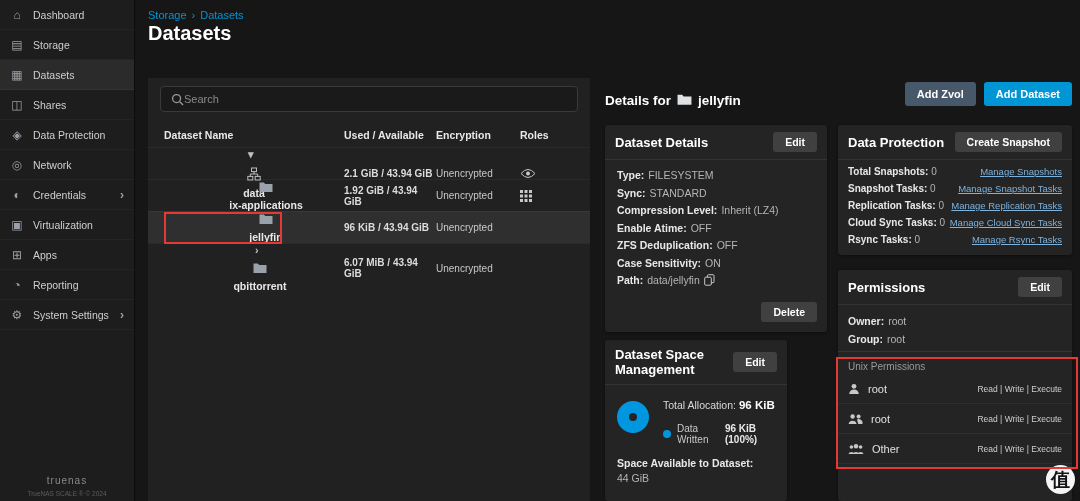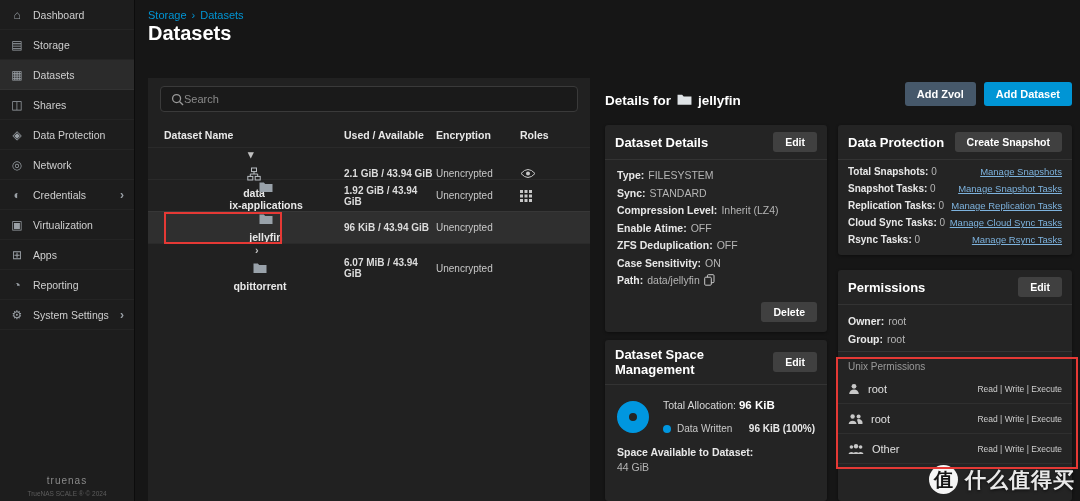--- a/index.html
+++ b/index.html
@@ -70,21 +70,21 @@
     padding:7px 10px; border-bottom:1px solid rgba(255,255,255,0.07); }
   .card-title { font-size:13px; font-weight:bold; color:#ffffff; }
 
   .card-details { left:605px; top:125px; width:222px; height:207px; display:flex; flex-direction:column; }
   .fields { padding:9px 12px 0 12px; flex:1; }
   .field { font-size:10.5px; margin-bottom:5.5px; display:flex; align-items:center; gap:4px; }
   .flabel { font-weight:bold; color:#e8e8e8; white-space:nowrap; }
   .fvalue { color:#b5b5b5; }
   .card-foot { display:flex; justify-content:flex-end; padding:0 10px 10px 10px; }
 
-  .card-space { left:605px; top:340px; width:222px; height:161px; overflow:hidden; }
+  .card-space { left:605px; top:340px; width:182px; height:161px; overflow:hidden; }
   .space-body { display:flex; gap:14px; padding:12px 12px 8px 12px; align-items:flex-start; }
   .donut { width:32px; height:32px; border:12px solid #0097e0; border-radius:50%; flex:none; margin-top:4px; }
   .space-right { flex:1; }
   .alloc-line { font-size:10.5px; color:#d8d8d8; margin-top:2px; }
   .alloc-val { font-weight:bold; color:#ffffff; font-size:11.5px; }
   .legend { display:flex; align-items:center; gap:6px; margin-top:12px; font-size:10px; color:#c9c9c9; }
   .legend-dot { width:8px; height:8px; border-radius:50%; background:#0097e0; flex:none; }
   .legend-val { margin-left:auto; font-weight:bold; color:#e8e8e8; }
   .space-foot { padding:4px 12px; font-size:10.5px; }
   .space-foot .flabel { display:block; }
@@ -426,14 +426,13 @@
     <span class="perm-name">Other</span>
     <span class="perm-val">Read | Write | Execute</span>
   </div>
 </section>
 
 <div class="anno anno-jellyfin"></div>
 <div class="anno anno-unix"></div>
 
 <div class="watermark">
   <div class="wm-logo">值</div>
-  <div class="wm-text">什么值得买</div>
 </div>
 
 </body></html>

